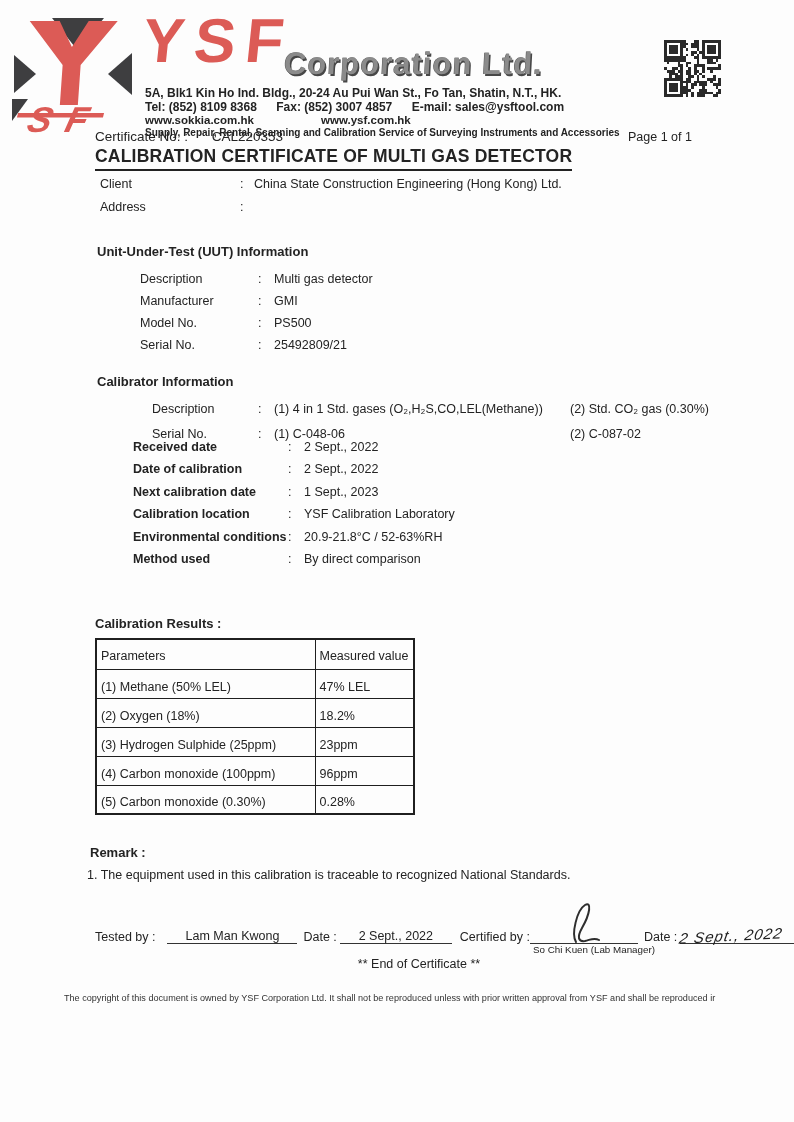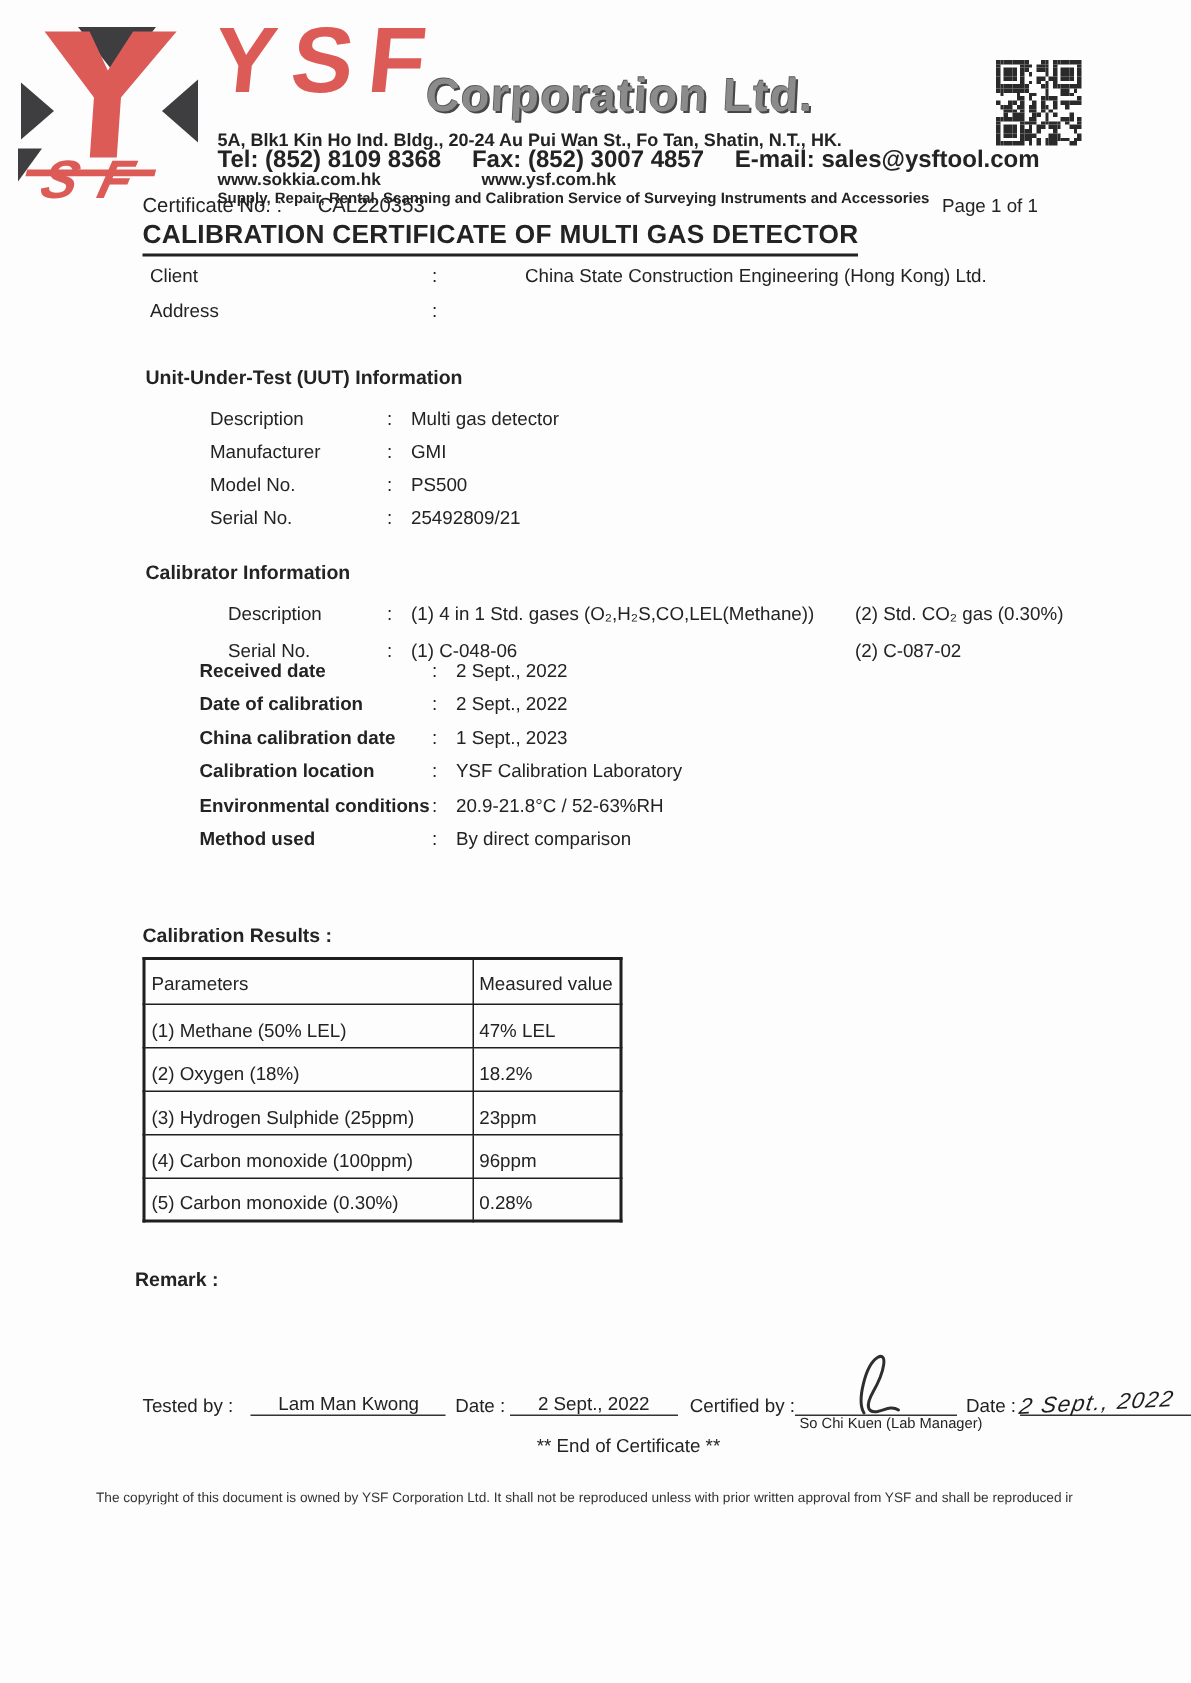--- a/index.html
+++ b/index.html
@@ -16,42 +16,42 @@
     color:#dc5b56; letter-spacing:10px; transform:skewX(-6deg); line-height:1;
   }
   .brand-suffix {
     position:absolute; left:284px; top:46px; font-size:31px; font-weight:bold;
     color:#8b8b8b; letter-spacing:1px; transform:skewX(-3deg);
     text-shadow:1.5px 1.5px 0 #474747, -0.5px -0.5px 0 #5a5a5a;
     white-space:nowrap;
   }
   .hdr-lines { position:absolute; left:145px; top:86px; font-weight:bold; }
   .hdr-line1 { font-size:12px; line-height:14px; white-space:nowrap; }
-  .hdr-line2 { font-size:16px; line-height:14px; white-space:nowrap; }
+  .hdr-line2 { font-size:12px; line-height:14px; white-space:nowrap; }
   .hdr-line2 span { margin-right:16px; }
   .hdr-line3 { font-size:11.5px; line-height:13px; white-space:nowrap; }
   .hdr-line3 span { margin-right:64px; }
   .hdr-tagline { font-size:10px; line-height:12px; white-space:nowrap; }
   .cert-line { position:absolute; left:95px; top:129px; font-size:13.5px; white-space:nowrap; }
   .cert-line .no { margin-left:20px; }
   .page-num { position:absolute; left:628px; top:130px; font-size:12.5px; }
   .qr { position:absolute; left:664px; top:40px; width:57px; height:57px;
         display:grid; grid-template-columns:repeat(21,1fr); grid-template-rows:repeat(21,1fr); }
   .qr div.d { background:#2a2a2a; }
   
   .doc-title {
     position:absolute; left:95px; top:146px; font-size:17.5px; font-weight:bold;
     letter-spacing:.2px; border-bottom:2.5px solid #222; padding-bottom:2px; white-space:nowrap;
   }
   
   .row { display:flex; font-size:12.5px; }
   .colon { width:16px; text-align:left; }
   
   .sec-client { position:absolute; left:100px; top:173px; }
-  .sec-client .row { line-height:22.5px;gap:48px; }
+  .sec-client .row { line-height:22.5px; }
   .sec-client .lbl { width:138px; }
   .sec-client .colon { width:14px; margin-left:2px; }
   
   .sec-uut { position:absolute; left:97px; top:244px; }
   .sec-heading { font-size:13px; font-weight:bold; }
   .sec-uut .rows { margin-left:43px; margin-top:9px; }
   .sec-uut .row { line-height:22px; }
   .sec-uut .lbl { width:118px; }
   
   .sec-calib { position:absolute; left:97px; top:374px; }
@@ -640,21 +640,21 @@
       <span class="lbl">Received date</span>
       <span class="colon">:</span>
       <span>2 Sept., 2022</span>
     </div>
     <div class="row">
       <span class="lbl">Date of calibration</span>
       <span class="colon">:</span>
       <span>2 Sept., 2022</span>
     </div>
     <div class="row">
-      <span class="lbl">China calibration date</span>
+      <span class="lbl">Next calibration date</span>
       <span class="colon">:</span>
       <span>1 Sept., 2023</span>
     </div>
     <div class="row">
       <span class="lbl">Calibration location</span>
       <span class="colon">:</span>
       <span>YSF Calibration Laboratory</span>
     </div>
     <div class="row">
       <span class="lbl">Environmental conditions</span>
@@ -695,20 +695,21 @@
       <tr>
         <td>(5) Carbon monoxide (0.30%)</td>
         <td>0.28%</td>
       </tr>
     </tbody>
       </table>
   </div>
 
   <div class="sec-remark">
     <div class="sec-heading">Remark :</div>
+    <div class="item">1. The equipment used in this calibration is traceable to recognized National Standards.</div>
   </div>
 
   <div class="sec-signoff">
     <span>Tested by :</span>
     <span class="uline u-tested">Lam Man Kwong</span>
     <span>Date :</span>
     <span class="uline u-date1">2 Sept., 2022</span>
     <span>Certified by :</span>
     <span class="uline u-cert">
       <svg class="sig-svg" viewBox="0 0 34 46">

